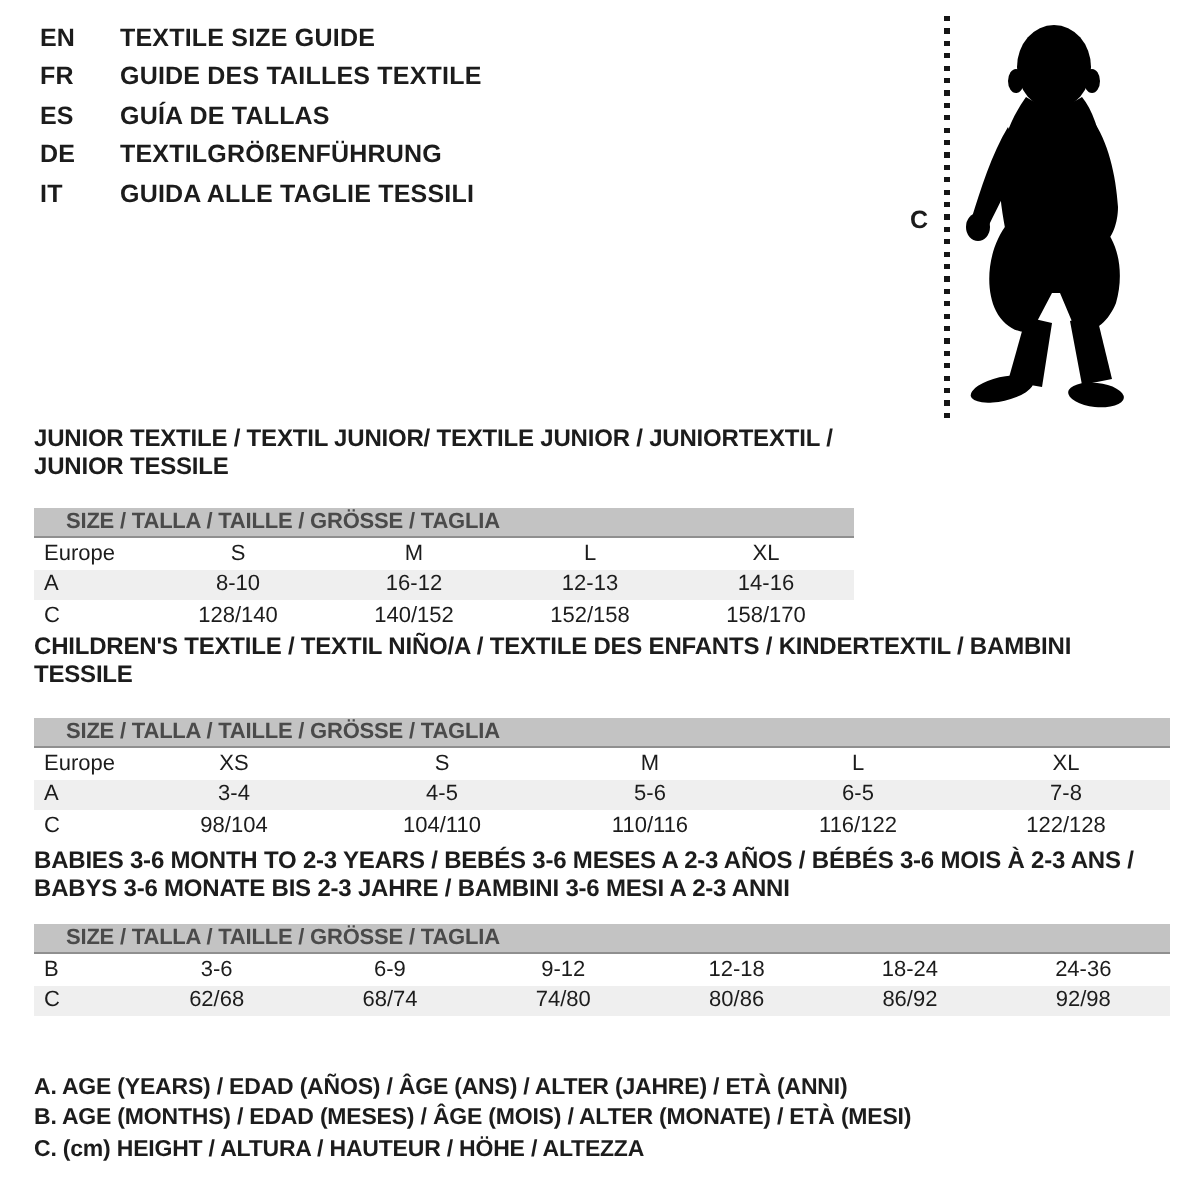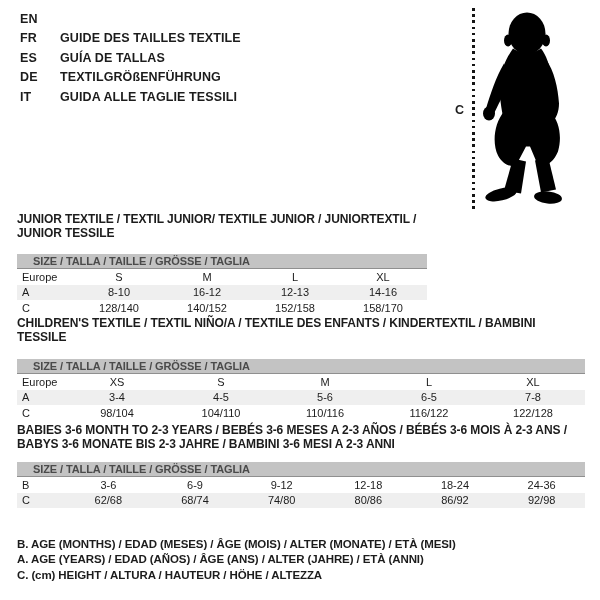--- a/index.html
+++ b/index.html
@@ -61,20 +61,21 @@
   .legend-line { font-size: 11.5px; font-weight: bold; line-height: 15.4px; letter-spacing: -0.1px; }
 </style>
 </head>
 <body>
 
 <div class="page">
 
   <div class="lang-list">
     <div class="lang-row">
       <span class="lang-code">EN</span>
+      <span class="lang-title">TEXTILE SIZE GUIDE</span>
     </div>
     <div class="lang-row">
       <span class="lang-code">FR</span>
       <span class="lang-title">GUIDE DES TAILLES TEXTILE</span>
     </div>
     <div class="lang-row">
       <span class="lang-code">ES</span>
       <span class="lang-title">GUÍA DE TALLAS</span>
     </div>
     <div class="lang-row">
@@ -191,18 +192,18 @@
             <td>74/80</td>
             <td>80/86</td>
             <td>86/92</td>
             <td>92/98</td>
           </tr>
         </tbody>
     </table>
   </div>
 
   <div class="legend">
+    <div class="legend-line">A. AGE (YEARS) / EDAD (AÑOS) / ÂGE (ANS) / ALTER (JAHRE) / ETÀ (ANNI)</div>
     <div class="legend-line">B. AGE (MONTHS) / EDAD (MESES) / ÂGE (MOIS) / ALTER (MONATE) / ETÀ (MESI)</div>
-    <div class="legend-line">A. AGE (YEARS) / EDAD (AÑOS) / ÂGE (ANS) / ALTER (JAHRE) / ETÀ (ANNI)</div>
     <div class="legend-line">C. (cm) HEIGHT / ALTURA / HAUTEUR / HÖHE / ALTEZZA</div>
   </div>
 
 </div>
 
 </body></html>

